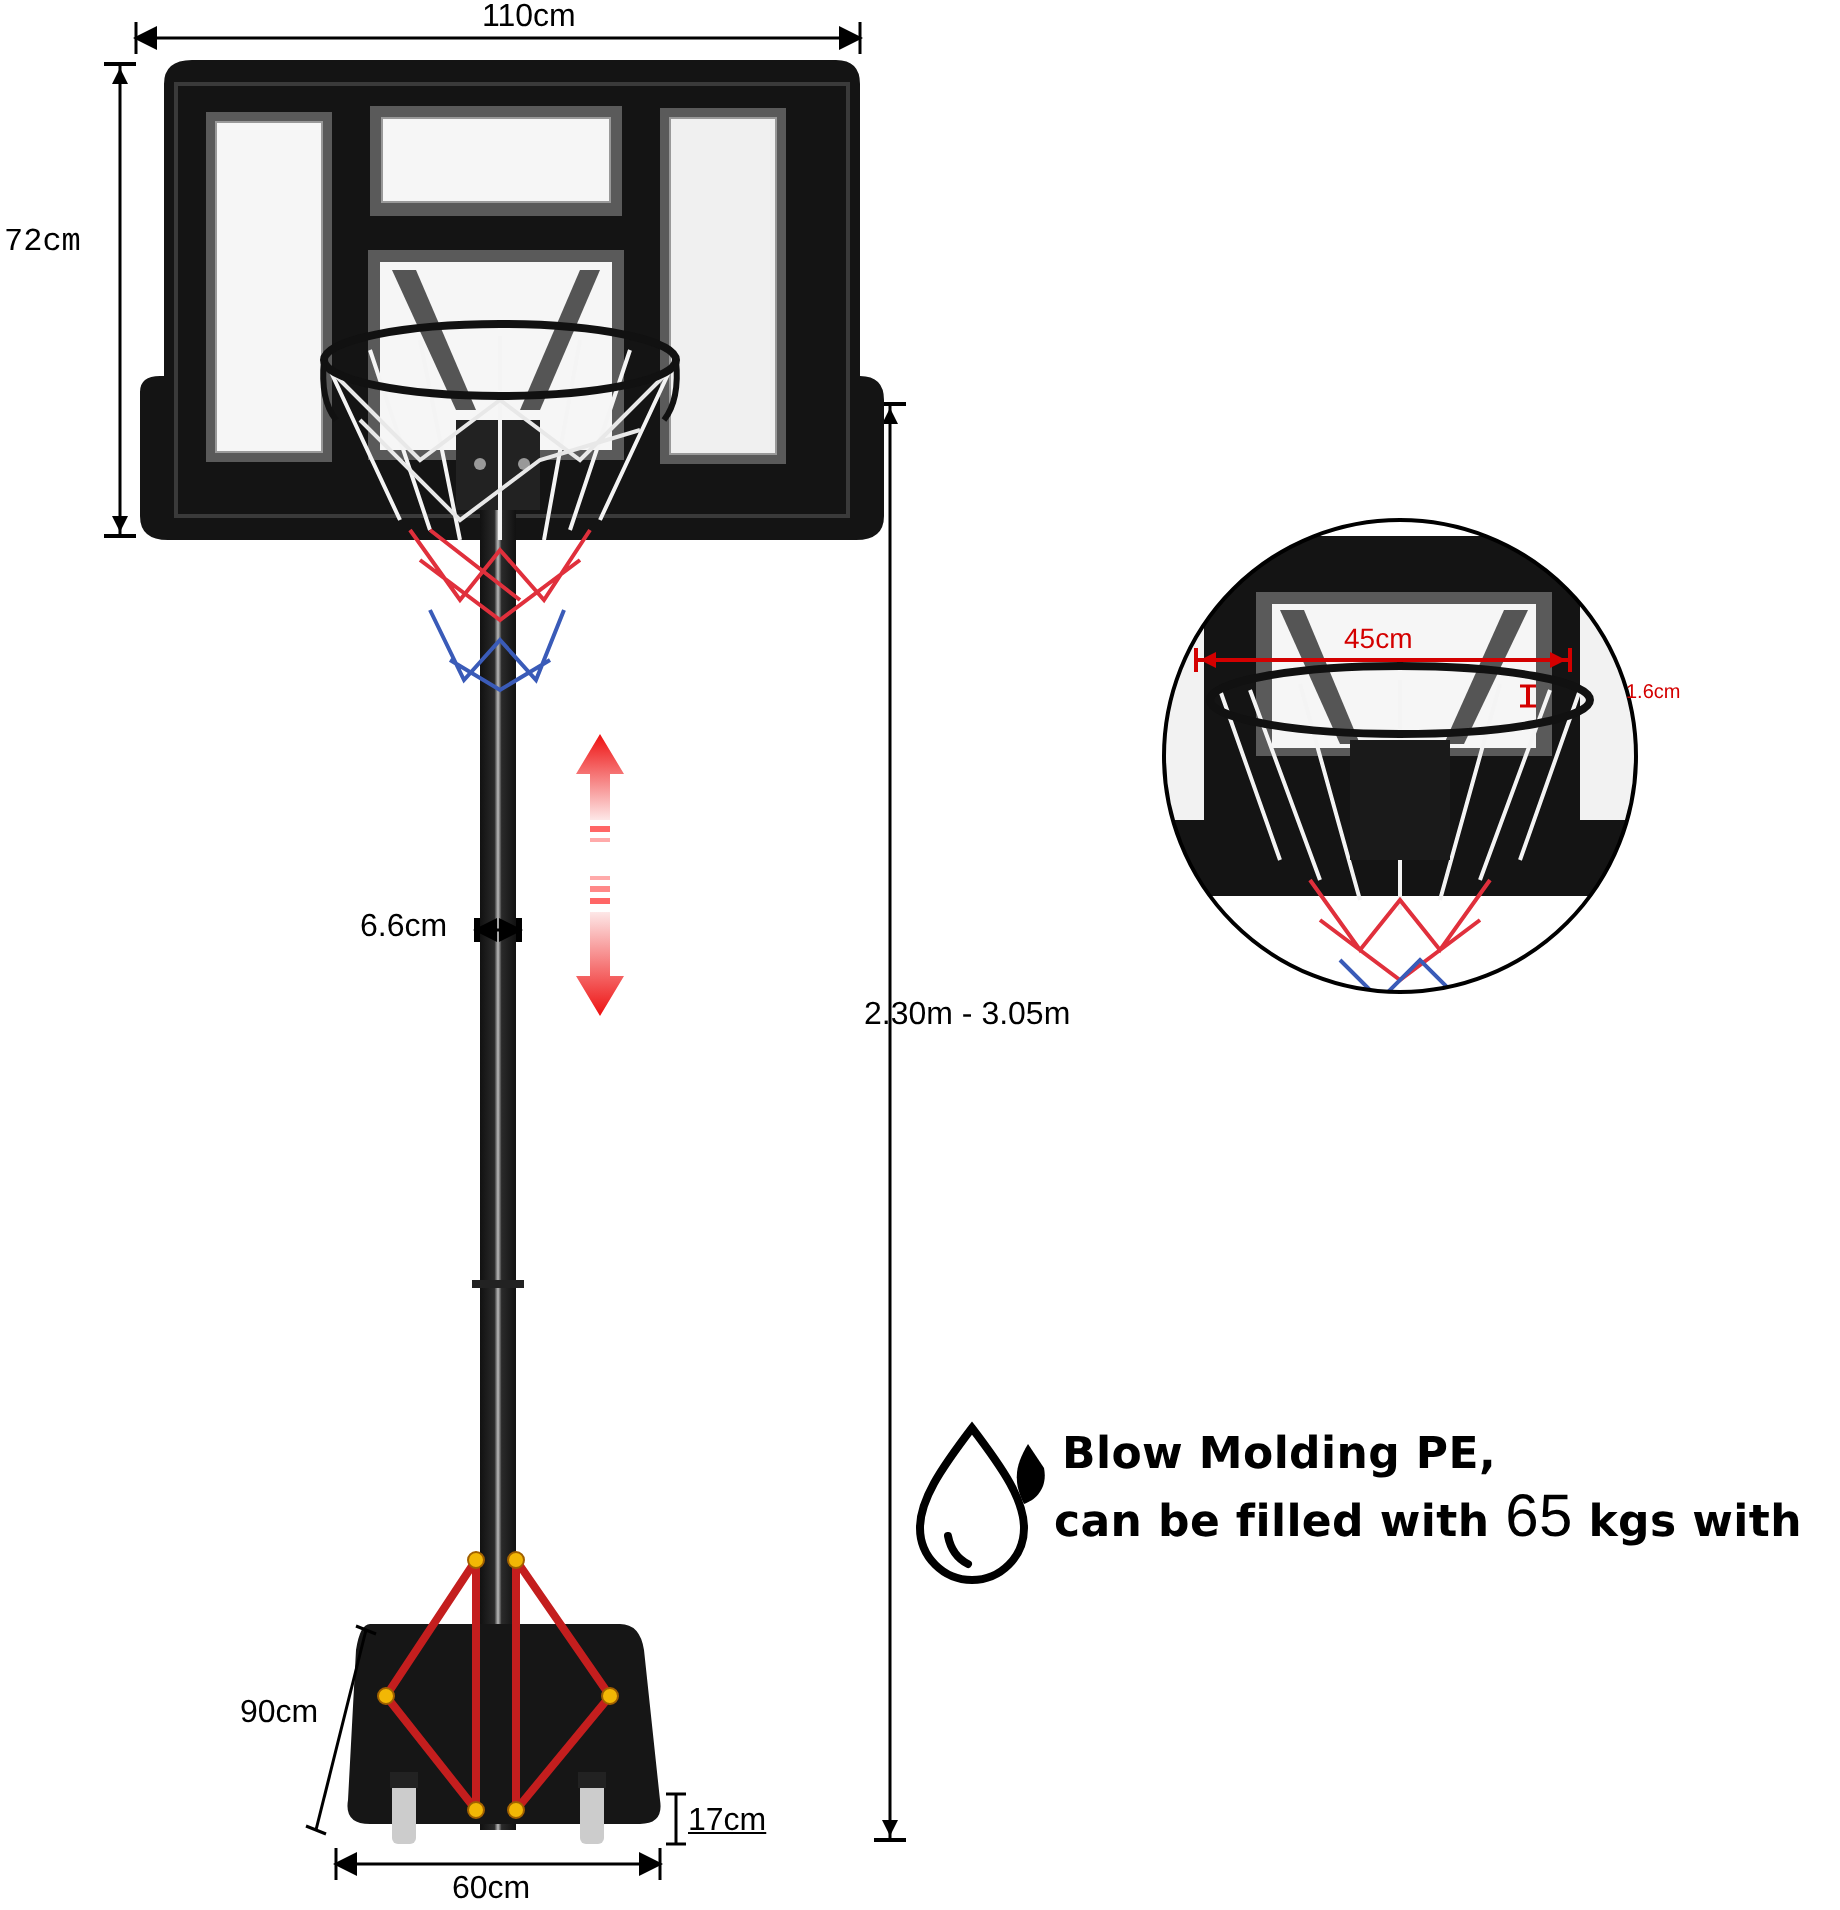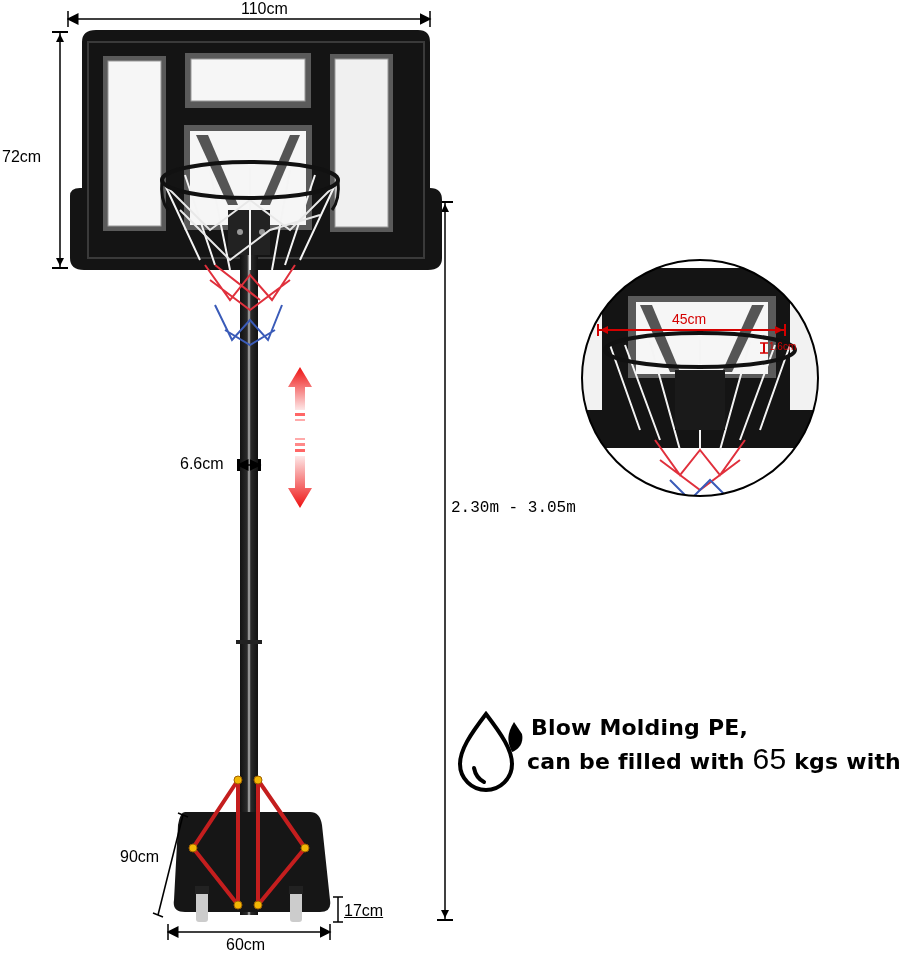--- a/index.html
+++ b/index.html
@@ -183,28 +183,28 @@
   </g>
 
   <g>
     <path d="M486,714 C470,735 460,750 460,764 A26,26 0 0 0 512,764 C512,750 502,735 486,714 Z" fill="none" stroke="#000" stroke-width="4"></path>
     <path d="M474,768 Q476,778 484,782" fill="none" stroke="#000" stroke-width="4" stroke-linecap="round"></path>
     <path d="M514,722 C508,732 506,740 512,752 C518,750 524,744 522,734 Z" fill="#000"></path>
   </g>
 </svg>
 
 <span class="dim-label" style="left:209px;top:0px;margin-left:32px;">110cm</span>
-<span class="dim-label" style="left:2px;top:148px;">72cm</span>
+<span class="dim-label" style="left:2px;top:112px;font-family:Liberation Mono, monospace;">72cm</span>
 <span class="dim-label" style="left:180px;top:455px;">6.6cm</span>
-<span class="dim-label" style="left:451px;top:499px;font-family:Liberation Mono, monospace;">2.30m - 3.05m</span>
+<span class="dim-label" style="left:432px;top:499px;">2.30m - 3.05m</span>
 <span class="dim-label" style="left:120px;top:848px;">90cm</span>
 <span class="dim-label" style="left:226px;top:936px;">60cm</span>
 <span class="dim-label" style="left:344px;top:902px;text-decoration:underline;">17cm</span>
 
 <span class="dim-label" style="left:672px;top:311px;color:#d40000;font-size:14px;">45cm</span>
-<span class="dim-label" style="left:769px;top:341px;color:#d40000;font-size:10px;">1.6cm</span>
+<span class="dim-label" style="left:769px;top:341px;color:#d40000;font-size:10px;padding-left:44px;">1.6cm</span>
 
 <div class="feature-line" style="left:531px;top:715px;text-align:right;">Blow Molding PE,</div>
 <div class="feature-line" style="left:527px;top:742px;">
   <span>can be filled with</span>
   <span class="feature-num">65</span>
   <span>kgs with</span>
 </div>
 
 </body></html>

